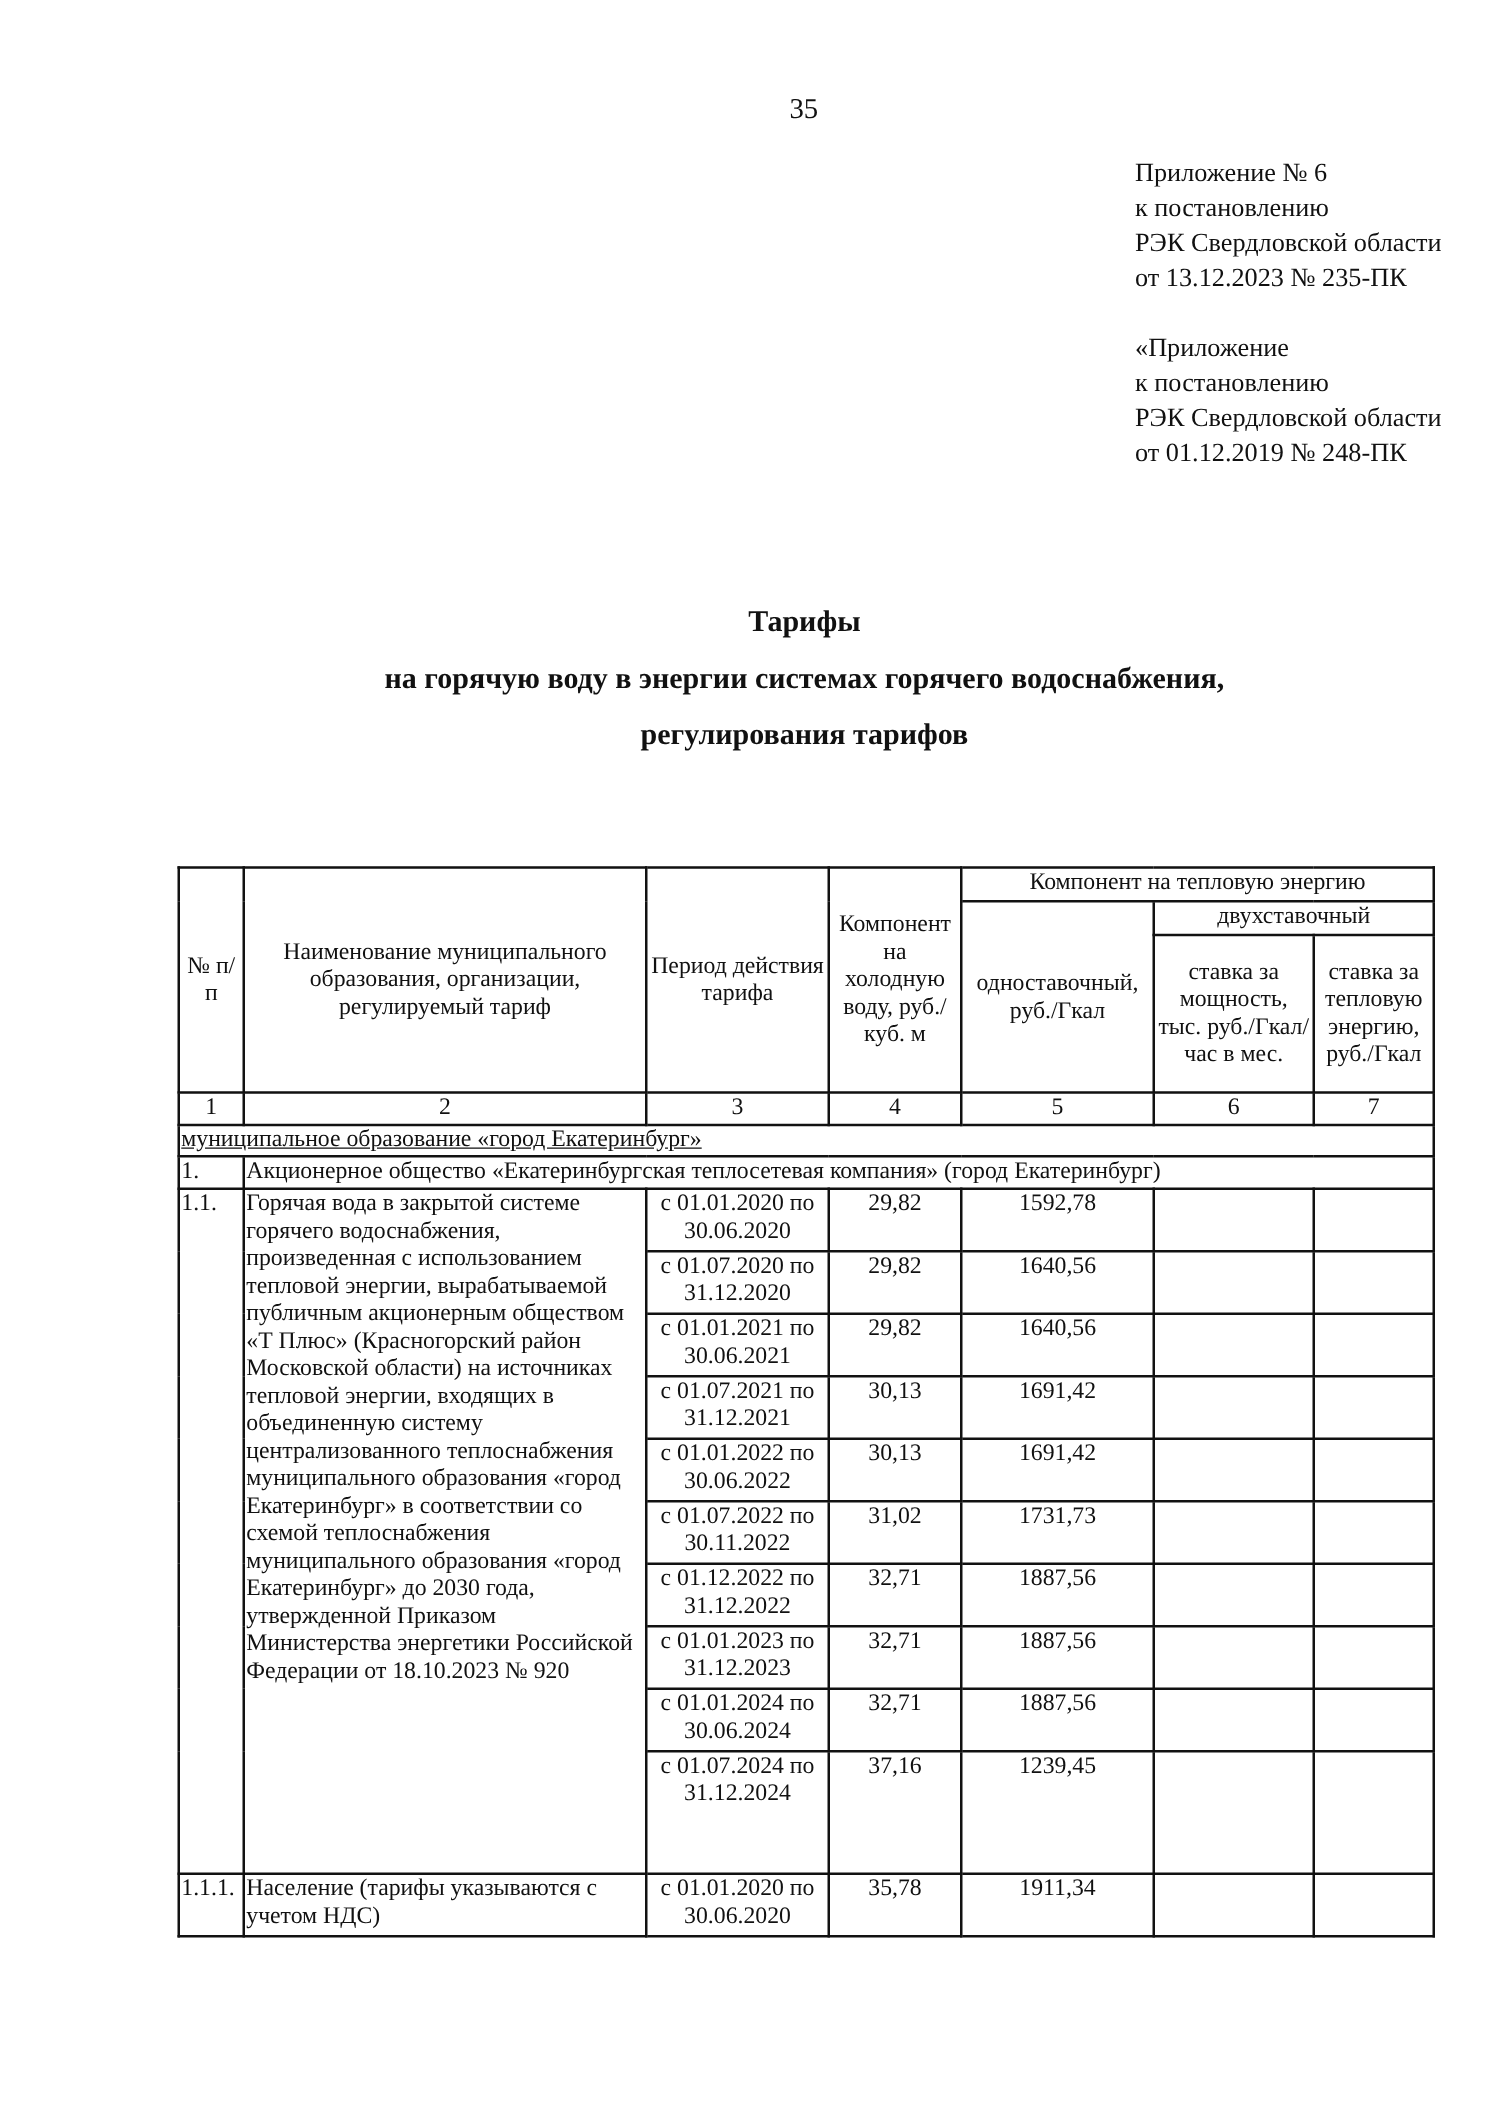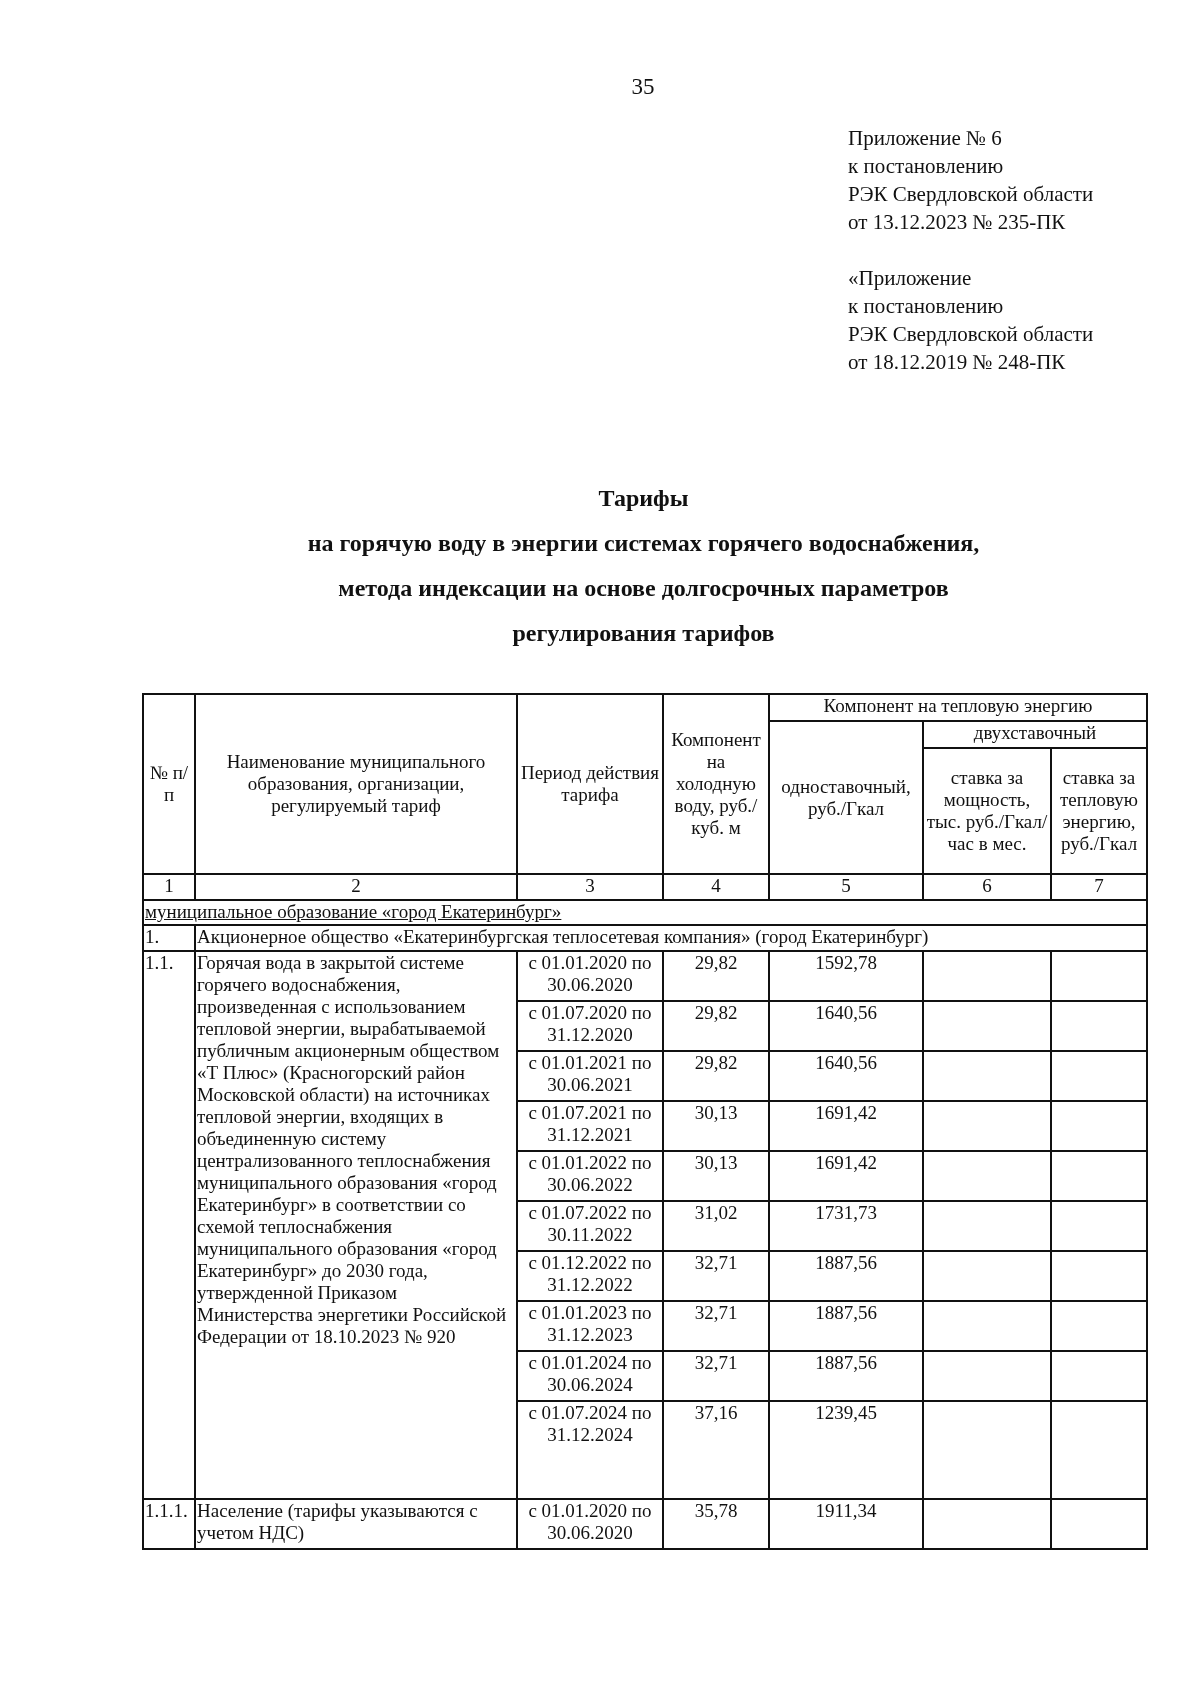--- a/index.html
+++ b/index.html
@@ -1,19 +1,19 @@
 <!DOCTYPE html>
 <html><head>
 <meta charset="utf-8">
 <style>
   html, body { margin: 0; padding: 0; background: #ffffff; }
   body { width: 1200px; height: 1697px; position: relative; overflow: hidden;
          font-family: "Liberation Serif", "DejaVu Serif", serif; color: #111; }
   .page-number { position: absolute; top: 74px; left: 0; width: 1286px; text-align: center; font-size: 23px; }
-  .appendix { position: absolute; left: 848px; font-size: 21px; line-height: 28px; }
+  .appendix { position: absolute; left: 908px; font-size: 21px; line-height: 28px; }
   .appendix div { white-space: nowrap; }
   .appendix.a1 { top: 124px; }
   .appendix.a2 { top: 264px; }
   .title-block { position: absolute; top: 468px; left: 142px; width: 1003px; text-align: center;
                  font-weight: bold; font-size: 24px; line-height: 29px; }
   .title-block div { white-space: nowrap; margin-top: 16px; }
   table.tariffs { position: absolute; top: 693px; left: 142px; border-collapse: collapse;
                   table-layout: fixed; width: 1004px; font-size: 19px; line-height: 22px; }
   table.tariffs td, table.tariffs th { border: 2px solid #111; padding: 0 1px; font-weight: normal;
                   vertical-align: top; overflow: hidden; }
@@ -40,27 +40,26 @@
   <div>Приложение № 6</div>
   <div>к постановлению</div>
   <div>РЭК Свердловской области</div>
   <div>от 13.12.2023 № 235-ПК</div>
 </div>
 
 <div class="appendix a2">
   <div>«Приложение</div>
   <div>к постановлению</div>
   <div>РЭК Свердловской области</div>
-  <div>от 18.12.2019  № 248-ПК</div>
+  <div>от 01.12.2019  № 248-ПК</div>
 </div>
 
 <div class="title-block">
   <div>Тарифы</div>
   <div>на горячую воду в энергии системах горячего водоснабжения,</div>
-  <div>метода индексации на основе долгосрочных параметров</div>
   <div>регулирования тарифов</div>
 </div>
 
 <table class="tariffs">
   <colgroup>
     <col style="width:52px">
     <col style="width:322px">
     <col style="width:146px">
     <col style="width:106px">
     <col style="width:154px">

